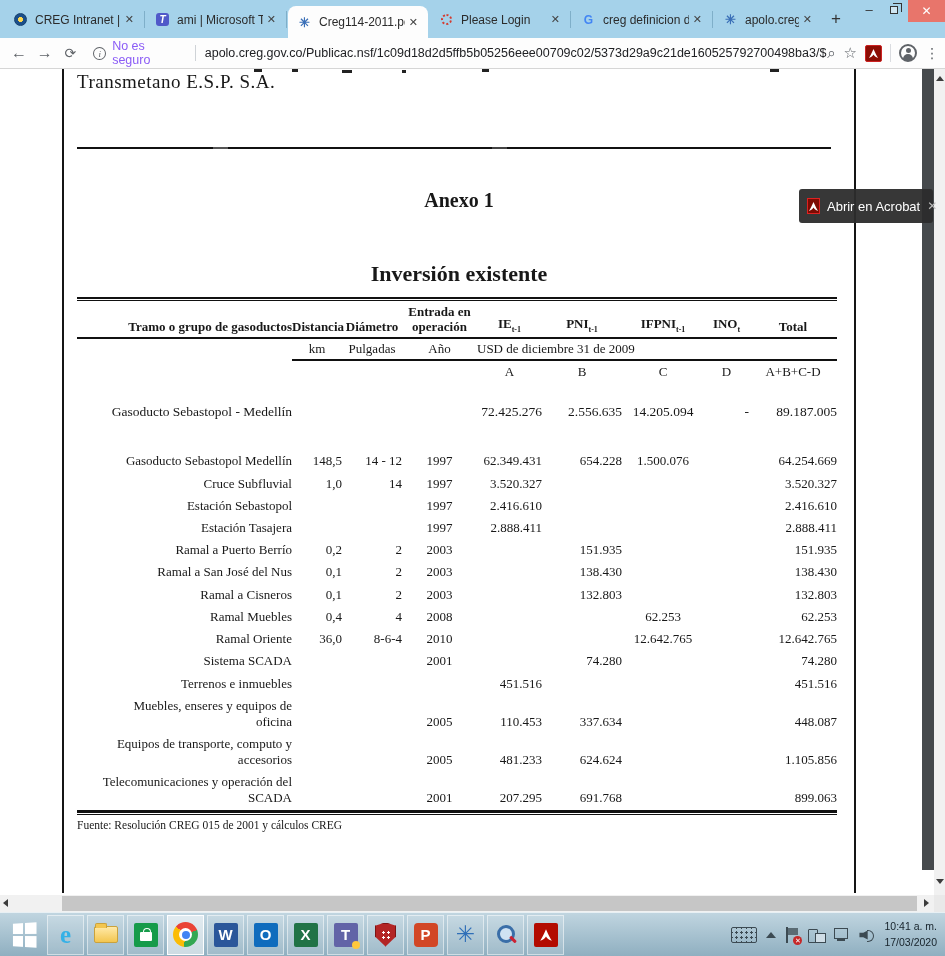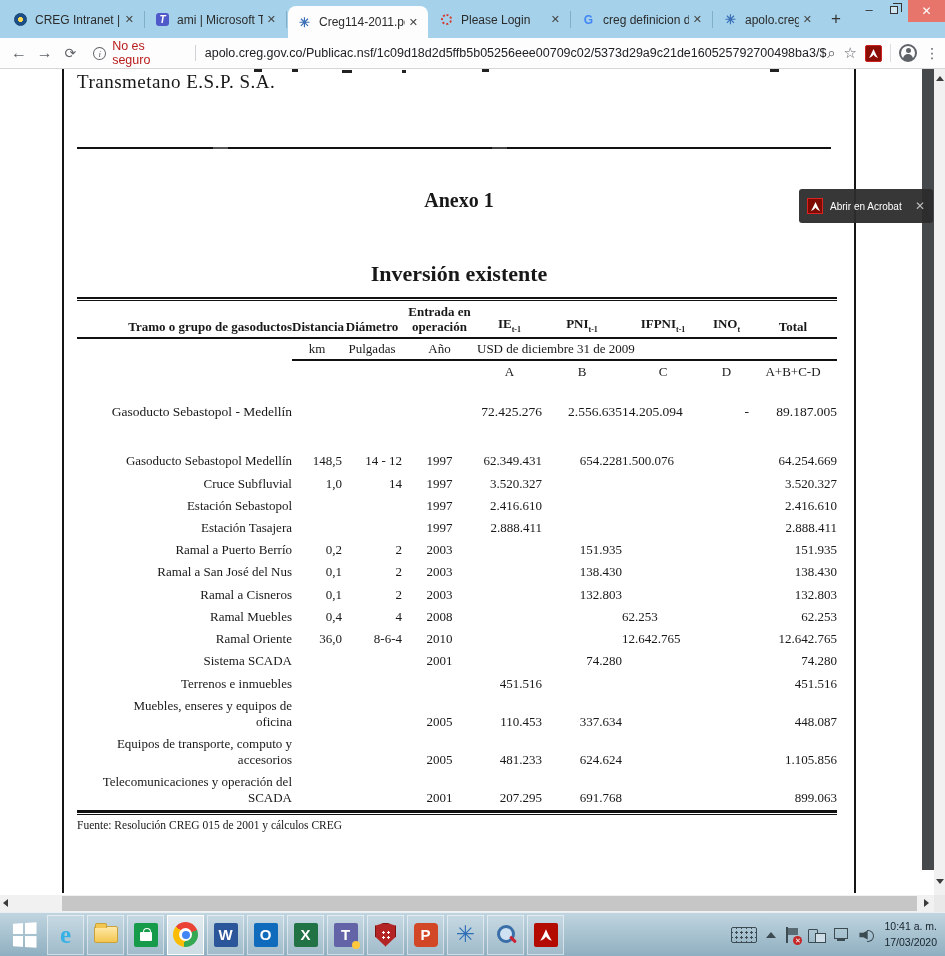--- a/index.html
+++ b/index.html
@@ -30,21 +30,21 @@
   .wc-close { width:37px; height:22px; background:#e8756b; color:#fff; font-size:12px; text-align:center; line-height:22px; cursor:pointer; }
 
   
   .toolbar { position:absolute; top:38px; left:0; width:945px; height:31px; background:#fdfdfd; border-bottom:1px solid #d6d6d6;
              display:flex; align-items:center; z-index:1; }
   .nav-ic { color:#5f6368; font-size:16px; width:26px; text-align:center; cursor:pointer; }
   .reload-ic { font-size:14px; }
   .secchip { display:flex; align-items:center; margin-left:10px; }
   .info-ic { width:13px; height:13px; border:1px solid #5f6368; border-radius:50%; color:#5f6368; font-size:9px;
              text-align:center; line-height:12px; font-style:italic; font-family:"Liberation Serif",serif; }
-  .sec-label { color:#b91c1c; font-size:12.5px; margin:0 9px 0 6px; }
+  .sec-label { color:#8b5cf6; font-size:12.5px; margin:0 9px 0 6px; }
   .omni-sep { width:1px; height:16px; background:#cfd3d7; }
   .url-text { color:#202124; font-size:12.5px; margin-left:9px; white-space:nowrap; overflow:hidden; width:628px; }
   .tb-right { display:flex; align-items:center; margin-left:auto; margin-right:6px; gap:8px; }
   .zoom-ic, .star-ic { color:#5f6368; font-size:15px; cursor:pointer; }
   .acro-tile { width:17px; height:17px; background:#8c0d04; border:1px solid #c22; border-radius:2px; display:flex; align-items:center; justify-content:center; cursor:pointer; }
   .tbr-sep { width:1px; height:18px; background:#dadce0; }
   .avatar-ic { width:18px; height:18px; border-radius:50%; border:2px solid #5f6368; position:relative; cursor:pointer; }
   .avatar-ic::before { content:""; position:absolute; left:4.5px; top:2px; width:5px; height:5px; border-radius:50%; background:#5f6368; }
   .avatar-ic::after { content:""; position:absolute; left:2px; top:8px; width:10px; height:6px; border-radius:5px 5px 0 0; background:#5f6368; }
   .dots-ic { color:#5f6368; font-size:14px; letter-spacing:0; cursor:pointer; }
@@ -64,42 +64,42 @@
   .rule-double { height:4px; border-top:2px solid #111; border-bottom:1px solid #111; }
   .rule-bottom { height:5px; border-top:3px solid #111; border-bottom:1px solid #111; margin-top:1px; }
   table.inv { width:760px; border-collapse:collapse; font-size:13px; table-layout:fixed; }
   table.inv td, table.inv th { padding:0; vertical-align:bottom; font-weight:normal; }
   .c-name  { width:215px; text-align:right; }
   .c-dist  { width:50px;  text-align:right; }
   .c-diam  { width:60px;  text-align:right; }
   .c-ano   { width:75px;  text-align:center; }
   .c-ie    { width:65px;  text-align:right; }
   .c-pni   { width:80px;  text-align:right; }
-  .c-ifpni { width:82px;  text-align:left; }
+  .c-ifpni { width:82px;  text-align:center; }
   .c-ino   { width:45px;  text-align:right; }
   .c-tot   { width:88px;  text-align:right; }
   tr.h1 th { font-weight:bold; padding:4px 0 3px 0; font-size:13px; line-height:1.12; }
   tr.h1 th.ub { border-bottom:2px solid #111; }
   tr.h1 th.grp { border-bottom:2px solid #111; }
   tr.h2 th { padding:2px 0 2px 0; }
   tr.h2 th.ub { border-bottom:2px solid #111; }
   tr.h2 .c-dist, tr.h2 .c-diam { text-align:center; }
   tr.h3 th { padding:3px 0 8px 0; text-align:center; }
   sub { font-size:8px; }
   tr.group td { padding:16px 0 30px 0; font-size:13.5px; }
   tr.group td.c-name { padding-left:10px;font-family:Liberation Serif, serif; }
   tbody.rows td { padding:3.2px 0 3.2px 0; line-height:1.22; }
   tbody.rows td.c-name { padding-left:20px; }
   .fuente { margin-top:4px; font-size:11.5px; }
 
   
   .toast { position:absolute; left:799px; top:120px; width:134px; height:34px; background:rgba(44,44,44,.95);
            border-radius:3px; display:flex; align-items:center; padding:0 8px; gap:7px; z-index:6; color:#fff; }
   .toast-acro { width:16px; height:16px; background:#7d0b02; border:1px solid #d22; display:flex; align-items:center; justify-content:center; }
-  .toast-label { font-size:10px; white-space:nowrap; flex:1; }
+  .toast-label { font-size:13px; white-space:nowrap; flex:1; }
   .toast-close { color:#bbb; font-size:12px; cursor:pointer; }
 
   
   .dark-strip { position:absolute; left:922px; top:0; width:12px; height:801px; background:#45494c; }
   .vscroll { position:absolute; left:934px; top:0; width:11px; height:826px; background:#f1f1f1; }
   .tri-up    { position:absolute; left:2px; top:7px;    width:0; height:0; border-left:4px solid transparent; border-right:4px solid transparent; border-bottom:5px solid #3c3c3c; }
   .tri-down  { position:absolute; left:2px; top:810px;  width:0; height:0; border-left:4px solid transparent; border-right:4px solid transparent; border-top:5px solid #3c3c3c; }
   .hscroll { position:absolute; left:0; top:826px; width:934px; height:17px; background:#f1f1f1; }
   .tri-left  { position:absolute; left:3px; top:4px; width:0; height:0; border-top:4px solid transparent; border-bottom:4px solid transparent; border-right:5px solid #3c3c3c; }
   .tri-right { position:absolute; right:5px; top:4px; width:0; height:0; border-top:4px solid transparent; border-bottom:4px solid transparent; border-left:5px solid #3c3c3c; }

